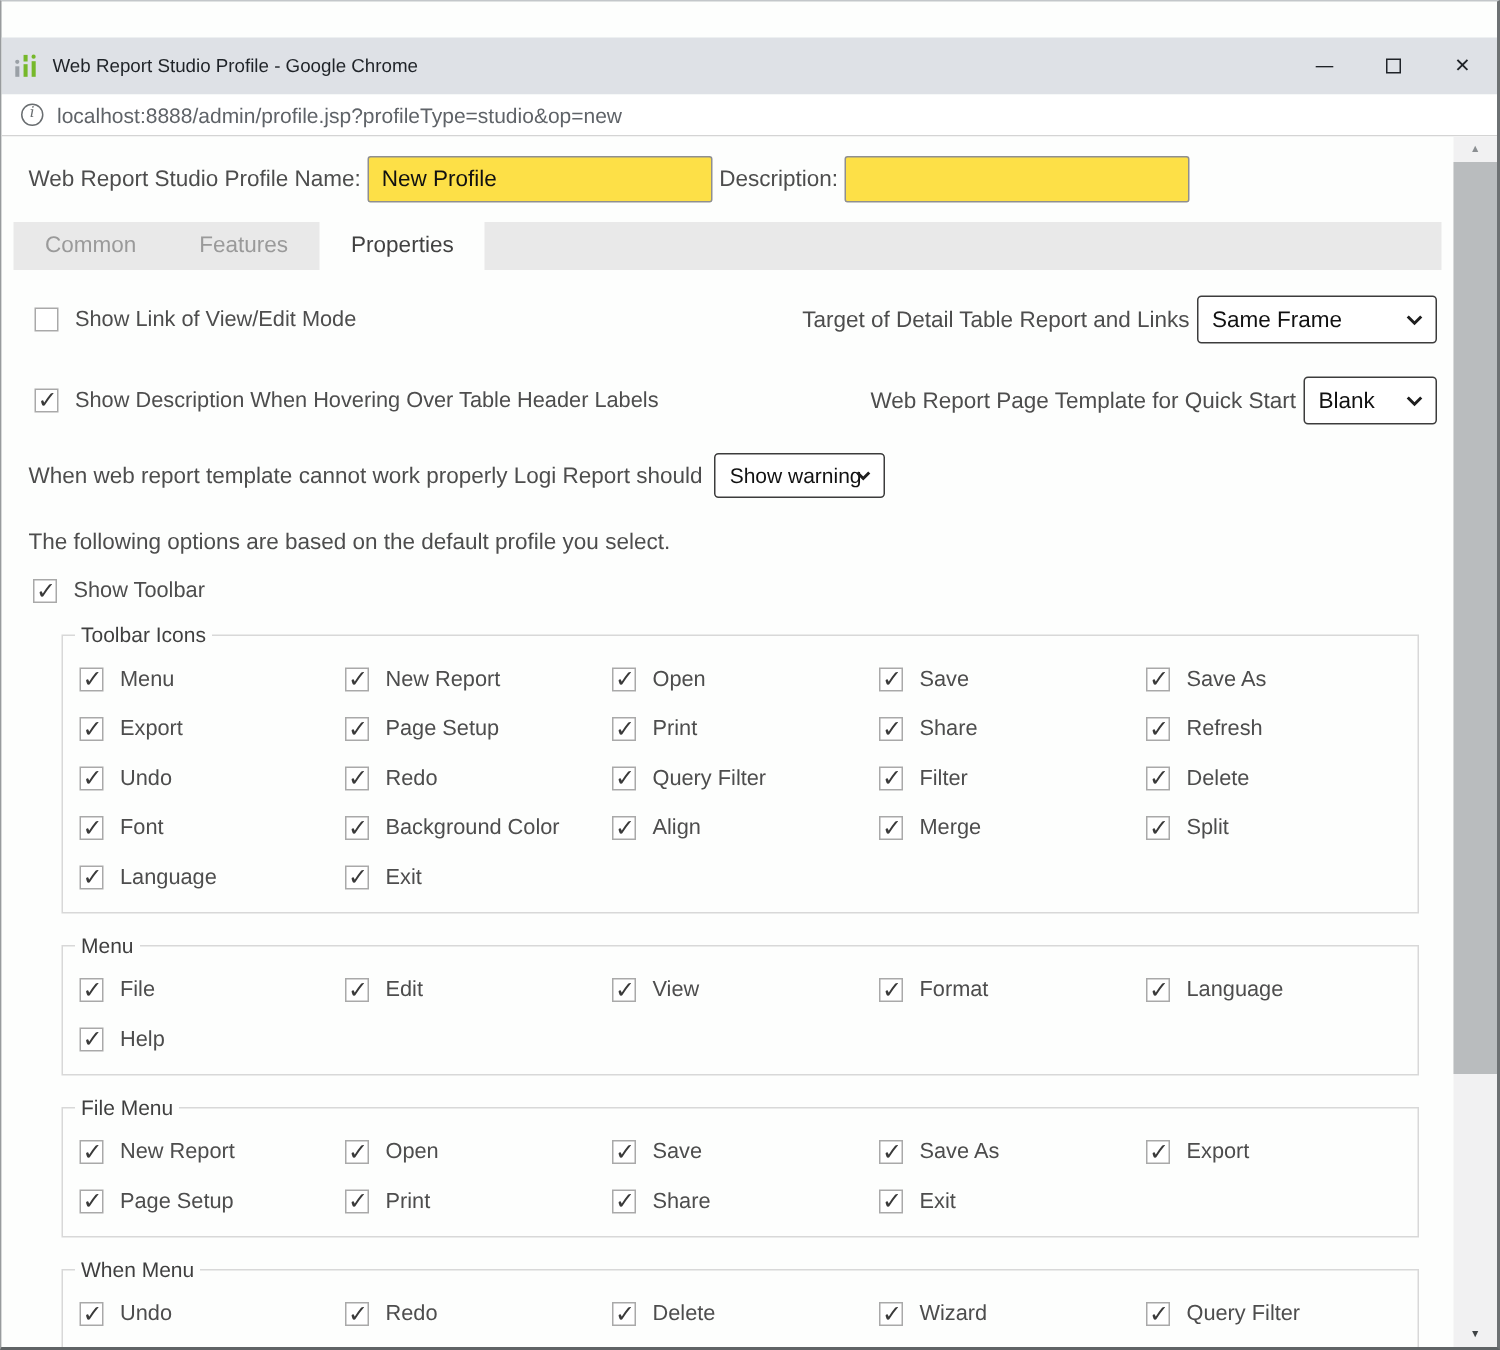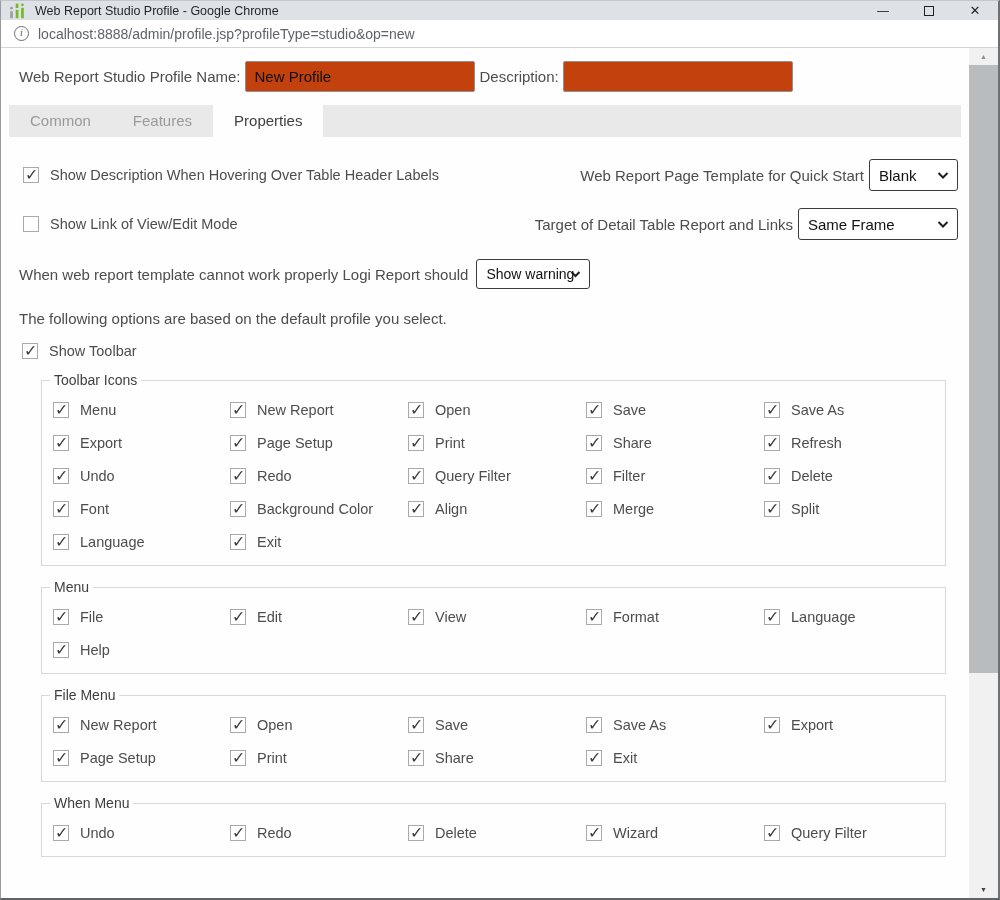--- a/index.html
+++ b/index.html
@@ -8,21 +8,21 @@
 
   .window{
     width:1000px; height:900px; position:relative; overflow:hidden;
     background:#fdfefd;
     border-left:1px solid #989b9d; border-right:2px solid #6d7173;
     border-bottom:2px solid #606466; border-top:1px solid #c3c7ca;
     display:flex; flex-direction:column;
   }
 
   
-  .titlebar{ height:19px; background:#dee1e6; display:flex; align-items:center; flex:0 0 auto; }
+  .titlebar{ height:38px; background:#dee1e6; display:flex; align-items:center; flex:0 0 auto;margin-top:24px; }
   .titlebar .app-icon{ margin:0 9px 0 7px; width:18px; height:18px; flex:0 0 auto; }
   .titlebar .title{ font-size:12.5px; color:#1f2328; flex:1 1 auto; white-space:nowrap; overflow:hidden; }
   .win-controls{ display:flex; height:100%; }
   .win-btn{ width:46px; height:100%; border:none; background:transparent; font-size:13px;
     color:#1f2328; display:flex; align-items:center; justify-content:center; cursor:default;
     font-family:"DejaVu Sans", sans-serif; }
   .win-btn .sq{ width:10px; height:10px; border:1px solid #1f2328; display:inline-block; }
 
   
   .urlbar{ height:28px; background:#ffffff; border-bottom:1px solid #d4d4d4;
@@ -41,21 +41,21 @@
   .scroll-btn{ position:absolute; left:0; width:100%; height:17px; display:flex;
     align-items:center; justify-content:center; font-size:7px; }
   .scroll-up{ top:0; color:#8b8f92; }
   .scroll-down{ bottom:0; color:#3f4345; }
   .scroll-thumb{ position:absolute; left:0; width:100%; top:17px; height:608px; background:#b9bcbe; }
 
   
   .name-row{ display:flex; align-items:center; margin:13px 0 0 18px; }
   .fld-label{ font-size:15px; color:#4d4d4d; }
   .text-input{ height:31px; width:230px; border:1px solid #8f8f8f; border-radius:2px;
-    font-size:15px; padding:0 9px; margin-left:4px; color:#111; background:#c2410c;
+    font-size:15px; padding:0 9px; margin-left:4px; color:#111; background:#fde047;
     font-family:"Liberation Sans", sans-serif; }
   .desc-label{ margin-left:5px; }
 
   
   .main-tabs{ display:flex; height:32px; background:#e9e9e9; margin:13px 7px 0 8px; }
   .tab{ padding:0 21px; line-height:32px; font-size:15px; color:#9a9a9a; cursor:default; white-space:nowrap; }
   .tab.active{ background:#fdfefd; color:#414141; }
 
   
   .opt-row{ display:flex; align-items:center; margin-left:22px; }
@@ -137,52 +137,52 @@
         <span class="fld-label desc-label">Description:</span>
         <input class="text-input" value="" style="">
       </div>
 
       <div class="main-tabs">
           <div class="tab">Common</div>
           <div class="tab">Features</div>
           <div class="tab active">Properties</div>
         </div>
 
+      <div class="opt-row row-1">
+        <label class="cb-item">
+          <span class="cb"></span>
+          <span class="cb-label">Show Link of View/Edit Mode</span>
+        </label>
+        <div class="right-group">
+          <span class="fld-label">Target of Detail Table Report and Links</span>
+          <div class="select sel-target">
+            <span class="sel-value">Same Frame</span>
+            <svg width="12" height="8">
+                <path d="M1.5 1 L6 5.5 L10.5 1" stroke="#1f1f1f" stroke-width="2" fill="none"></path>
+              </svg>
+          </div>
+        </div>
+      </div>
+
       <div class="opt-row row-2">
         <label class="cb-item">
           <span class="cb checked"></span>
           <span class="cb-label">Show Description When Hovering Over Table Header Labels</span>
         </label>
         <div class="right-group">
           <span class="fld-label">Web Report Page Template for Quick Start</span>
           <div class="select sel-template">
             <span class="sel-value">Blank</span>
             <svg width="12" height="8">
                 <path d="M1.5 1 L6 5.5 L10.5 1" stroke="#1f1f1f" stroke-width="2" fill="none"></path>
               </svg>
           </div>
         </div>
       </div>
 
-      <div class="opt-row row-1">
-        <label class="cb-item">
-          <span class="cb"></span>
-          <span class="cb-label">Show Link of View/Edit Mode</span>
-        </label>
-        <div class="right-group">
-          <span class="fld-label">Target of Detail Table Report and Links</span>
-          <div class="select sel-target">
-            <span class="sel-value">Same Frame</span>
-            <svg width="12" height="8">
-                <path d="M1.5 1 L6 5.5 L10.5 1" stroke="#1f1f1f" stroke-width="2" fill="none"></path>
-              </svg>
-          </div>
-        </div>
-      </div>
-
       <div class="opt-row row-3">
         <span class="fld-label" style="margin-right:8px">When web report template cannot work properly Logi Report should</span>
         <div class="select sel-warning">
           <span class="sel-value" style="font-size:14px">Show warning</span>
           <svg width="11" height="7">
               <path d="M1.5 1 L5.5 5 L9.5 1" stroke="#1f1f1f" stroke-width="2" fill="none"></path>
             </svg>
         </div>
       </div>
 

